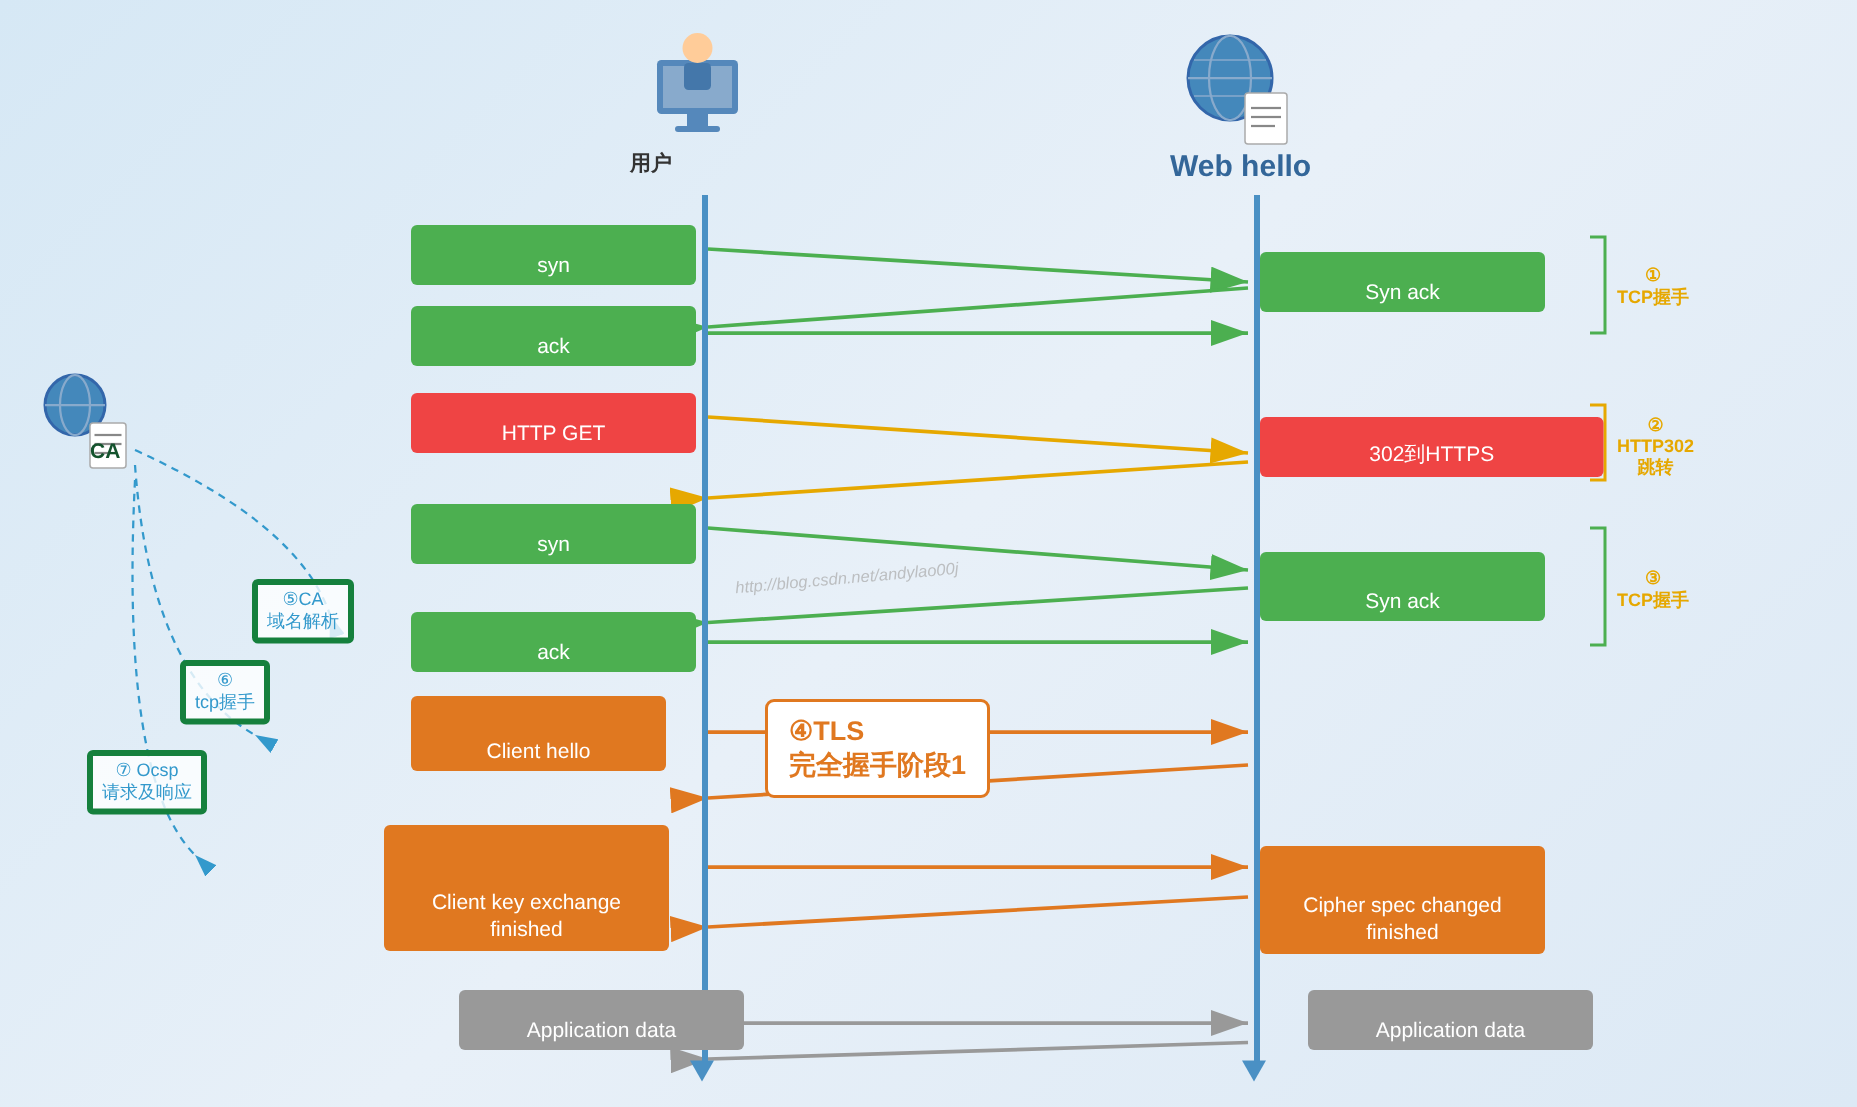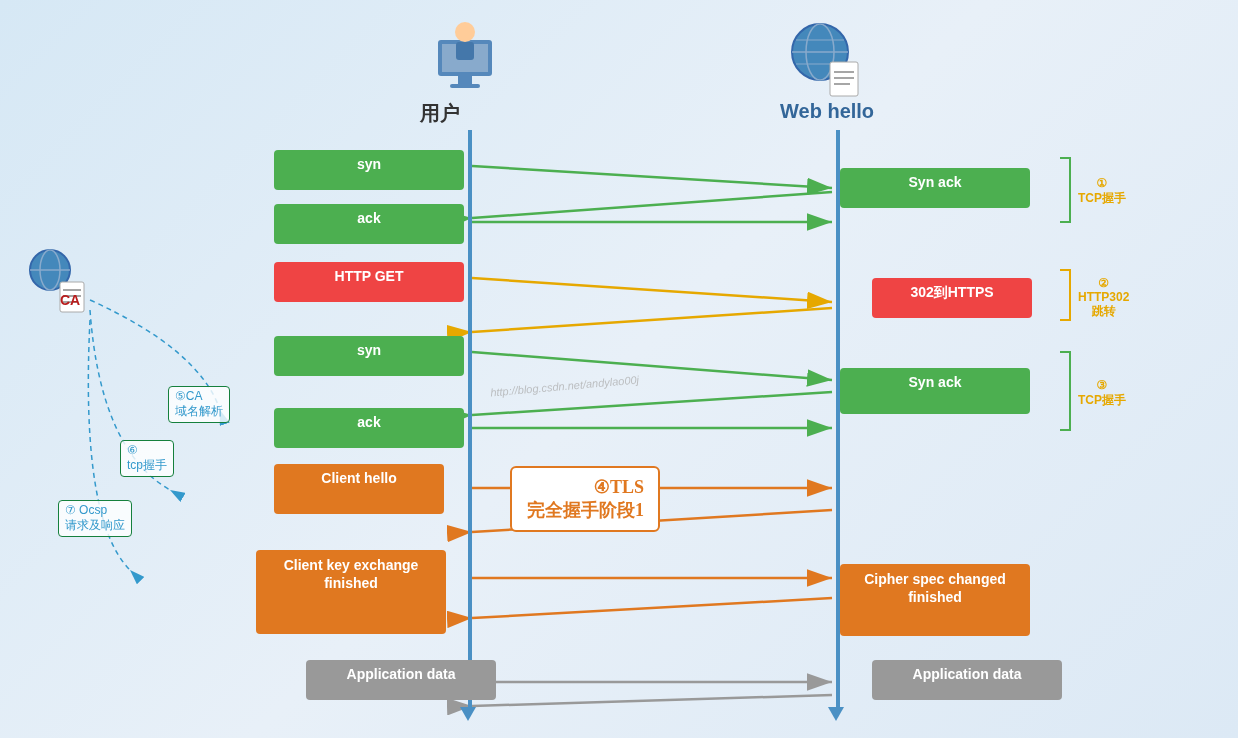--- a/index.html
+++ b/index.html
@@ -16,21 +16,21 @@
       position: relative;
       width: 1238px;
       height: 738px;
     }
 
     
     .user-label {
       position: absolute;
       top: 100px;
       left: 420px;
-      font-size: 20px;
+      font-size: 14px;
       font-weight: bold;
       color: #333;
       text-align: center;
     }
     .server-label {
       position: absolute;
       top: 100px;
       left: 780px;
       font-size: 20px;
       font-weight: bold;
@@ -77,57 +77,56 @@
       width: 4px;
       height: 580px;
       background: #4a90c4;
     }
 
     
     .msg-box {
       position: absolute;
       border-radius: 4px;
       display: flex;
-      align-items: flex-start;
+      align-items: flex-end;
       justify-content: center;
       text-align: center;
       font-size: 14px;
-      font-weight: bold;
+      font-weight: normal;
       color: white;
       padding: 6px 10px;
     }
 
     .green { background: #4caf50; }
     .orange { background: #e07820; }
     .yellow { background: #ef4444; }
     .gray { background: #999; margin-left: 32px; }
 
     
     .tls-label {
       position: absolute;
       background: white;
       border: 2px solid #e07820;
       border-radius: 6px;
       padding: 8px 14px;
-      text-align: right;
+      text-align: left;
       font-weight: bold;
       color: #e07820;
       font-size: 18px;
       z-index: 10;
-      font-family: Liberation Serif, serif;
     }
 
     
     .ca-annotation {
       position: absolute;
       font-size: 12px;
       color: #3399cc;
-      text-align: left;
+      text-align: center;
       background: rgba(255,255,255,0.8);
-      border: 1px solid #15803d;
+      border: 4px solid #15803d;
       border-radius: 4px;
       padding: 2px 6px;
     }
 
     svg.arrows-svg {
       position: absolute;
       top: 0;
       left: 0;
       width: 1238px;
       height: 738px;
@@ -247,21 +246,21 @@
       <line x1="35" y1="42" x2="53" y2="42" stroke="#888" stroke-width="1.5"></line>
       <line x1="35" y1="48" x2="53" y2="48" stroke="#888" stroke-width="1.5"></line>
       <line x1="35" y1="54" x2="50" y2="54" stroke="#888" stroke-width="1.5"></line>
     </svg>
   </div>
 
   <div class="user-label">用户</div>
 
   <div class="server-label">Web hello</div>
 
-  <div style="position:absolute;top:292px;left:60px;font-size:14px;font-weight:bold;color:#b91c1c;">CA</div>
+  <div style="position:absolute;top:292px;left:60px;font-size:14px;font-weight:bold;color:#14532d;">CA</div>
 
   <div class="timeline-user"></div>
   <div class="timeline-server"></div>
 
   <div style="position:absolute;top:707px;left:460px;width:0;height:0;border-left:8px solid transparent;border-right:8px solid transparent;border-top:14px solid #4a90c4;"></div>
   <div style="position:absolute;top:707px;left:828px;width:0;height:0;border-left:8px solid transparent;border-right:8px solid transparent;border-top:14px solid #4a90c4;"></div>
 
   <div class="msg-box green" style="left:274px;top:150px;width:190px;height:40px;">
     <span>syn</span>
   </div>
@@ -291,21 +290,21 @@
   </div>
 
   <div class="msg-box gray" style="left:274px;top:660px;width:190px;height:40px;">
     <span>Application data</span>
   </div>
 
   <div class="msg-box green" style="left:840px;top:168px;width:190px;height:40px;">
     <span>Syn ack</span>
   </div>
 
-  <div class="msg-box yellow" style="left:872px;top:278px;width:160px;height:40px;">
+  <div class="msg-box yellow" style="left:840px;top:278px;width:229px;height:40px;">
     <span>302到HTTPS</span>
   </div>
 
   <div class="msg-box green" style="left:840px;top:368px;width:190px;height:46px;">
     <span>Syn ack</span>
   </div>
 
 
   <div class="msg-box orange" style="left:840px;top:550px;width:190px;height:72px;line-height:1.3;margin-top:14px;">
     <span>Cipher spec changed<br>finished</span>

